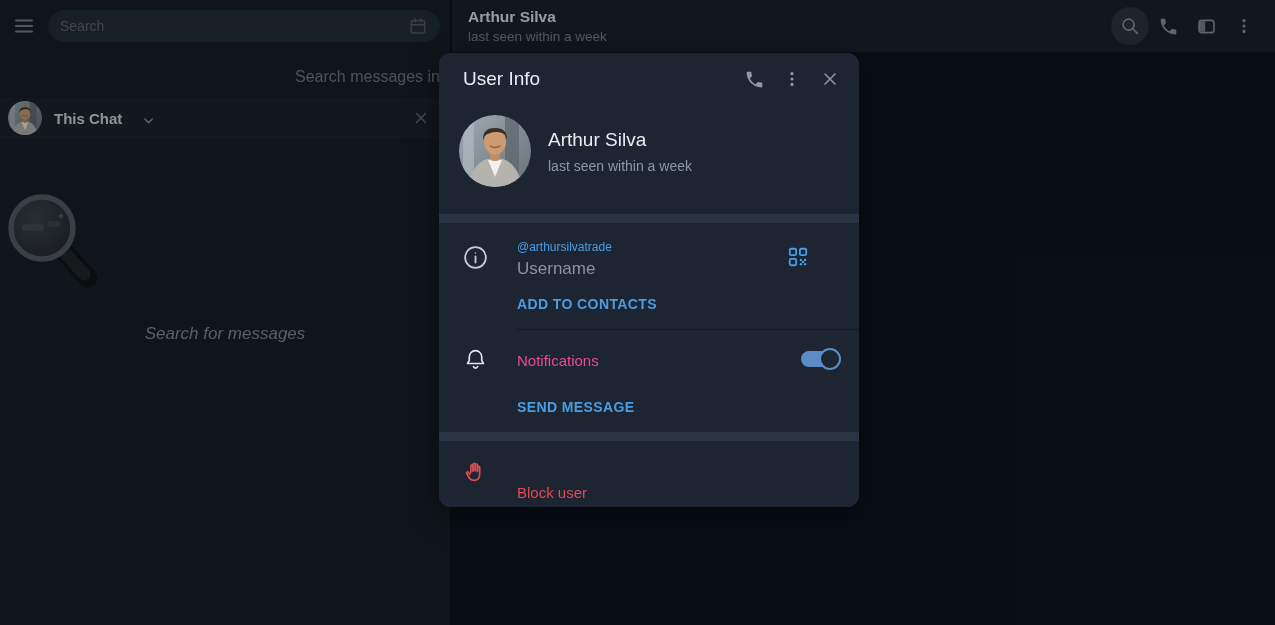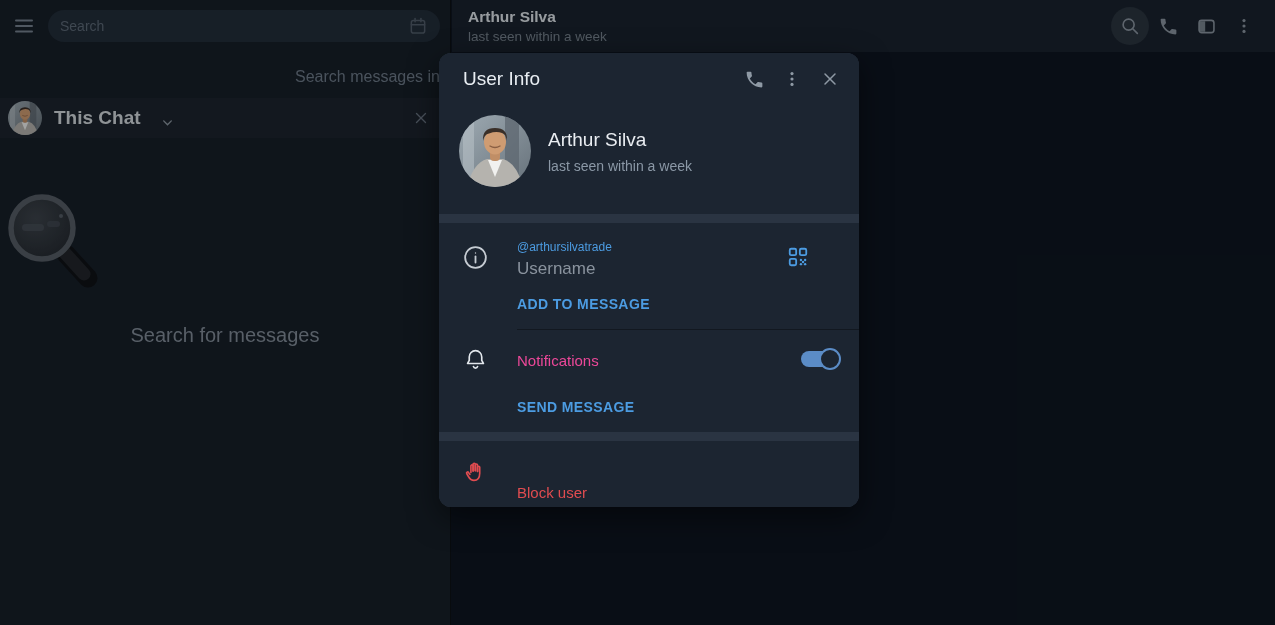--- a/index.html
+++ b/index.html
@@ -15,25 +15,25 @@
     display:flex; align-items:center; justify-content:center; color:#76828f; cursor:pointer; flex:0 0 auto; }
   .search-pill { flex:1; height:32px; margin-left:4px; border-radius:16px; background:#232e3a;
     display:flex; align-items:center; padding:0 12px;gap:44px; }
   .search-pill input { flex:1; border:none; background:transparent; outline:none;
     color:#9aa7b4; font-size:14px; font-family:inherit; }
   .search-pill input::placeholder { color:#5d6a78; }
   .search-in-label { padding:16px 10px 12px 10px; color:#6e7b89; font-size:16px;text-align:right; }
   .chat-filter-row { height:40px; display:flex; align-items:center; padding:0 12px 0 8px;
     gap:12px; background:rgba(255,255,255,.025); cursor:pointer; }
   .avatar-sm { width:34px; height:34px; border-radius:50%; overflow:hidden; flex:0 0 auto; }
-  .chat-filter-label { color:#d3d9de; font-size:19px; font-weight:700; display:flex; align-items:flex-end; gap:20px; }
+  .chat-filter-label { color:#d3d9de; font-size:15px; font-weight:700; display:flex; align-items:flex-end; gap:20px; }
   .chat-filter-row .spacer { flex:1; }
   .empty-state { position:absolute; left:0; top:188px; width:100%; text-align:center; }
   .empty-state .illus { width:104px; height:110px; }
-  .empty-state .caption { margin-top:26px; color:#828d99; font-size:20px; }
+  .empty-state .caption { margin-top:26px; color:#828d99; font-size:17px;font-style:italic; }
 
   
   .main { position:absolute; left:452px; top:0; right:0; height:625px; background:#0e1621; }
   .chat-header { height:52px; background:#1a232e; display:flex; align-items:center; padding:0 12px 0 16px; }
   .chat-title { color:#dfe5ea; font-size:15.5px; font-weight:700; }
   .chat-subtitle { color:#77828e; font-size:13.5px; margin-top:3px; }
   .chat-header .spacer { flex:1; }
   .chat-header .icon-btn { color:#8b96a1; width:38px; height:38px; }
   .icon-btn.circled { background:#2b3540; }
 
@@ -251,21 +251,21 @@
           <rect x="3" y="14" width="7" height="7" rx="1.6"></rect>
           <g fill="currentColor" stroke="none">
             <circle cx="15.2" cy="15.2" r="1.3"></circle>
               <circle cx="19.8" cy="15.2" r="1.3"></circle>
             <circle cx="17.5" cy="17.5" r="1.3"></circle>
               <circle cx="15.2" cy="19.8" r="1.3"></circle>
               <circle cx="19.8" cy="19.8" r="1.3"></circle>
           </g>
         </svg>
       </button>
-      <button class="upper-btn abs" style="left:78px; top:73px;">ADD TO MESSAGE</button>
+      <button class="upper-btn abs" style="left:78px; top:73px;">ADD TO CONTACTS</button>
 
       <div class="inset-divider"></div>
 
       <svg class="abs" style="left:24px; top:124px;" width="25" height="25" viewBox="0 0 24 24" fill="none" stroke="#e2e7ec" stroke-width="1.6" stroke-linecap="round" stroke-linejoin="round">
         <path d="M12 3.5a6 6 0 0 1 6 6v3.4l1.6 2.9H4.4L6 12.9V9.5a6 6 0 0 1 6-6z"></path>
         <path d="M10 18.8a2.1 2.1 0 0 0 4 0"></path>
       </svg>
       <div class="notif-label abs" style="left:78px; top:129px;">Notifications</div>
       <div class="toggle">
         <span class="track"></span>

